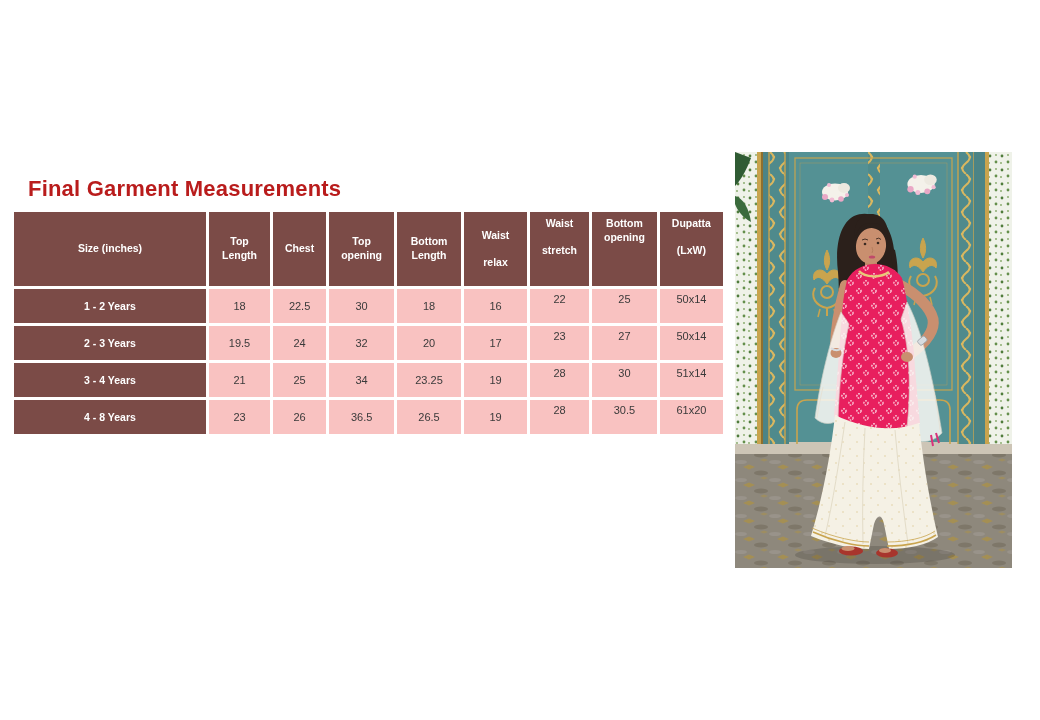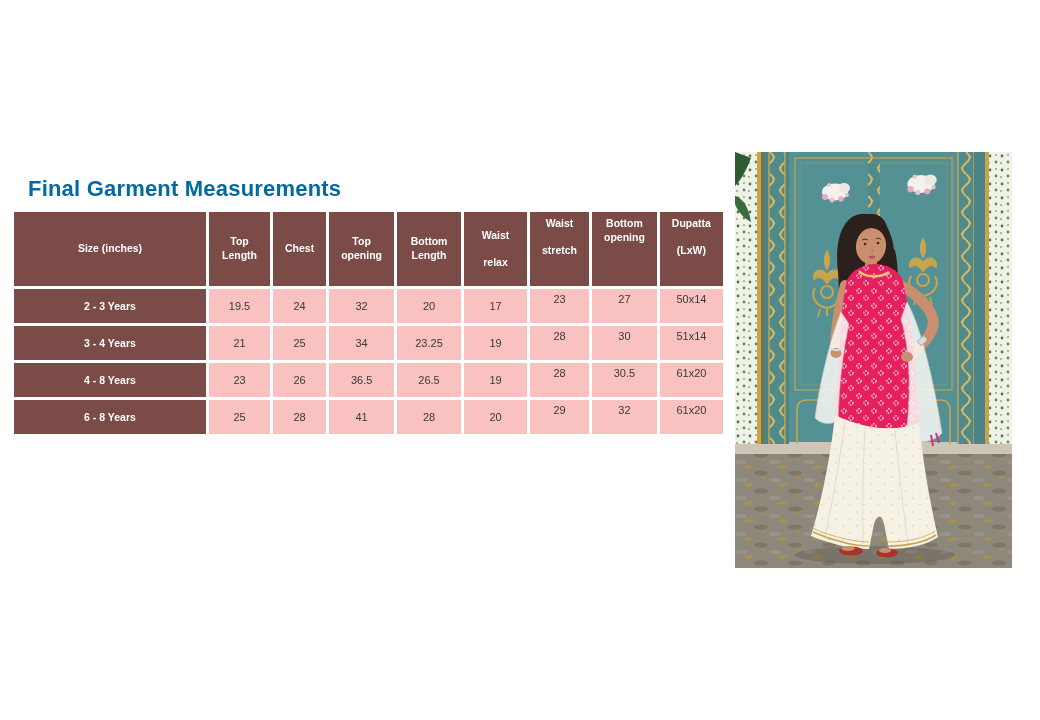--- a/index.html
+++ b/index.html
@@ -13,21 +13,21 @@
     font-family: "Liberation Sans", sans-serif;
   }
   .title {
     position: absolute;
     left: 28px;
     top: 176px;
     margin: 0;
     font-size: 22px;
     font-weight: bold;
     letter-spacing: 0.2px;
-    color: #0369a1;
+    color: #b91c1c;
   }
   table.size-table {
     position: absolute;
     left: 11px;
     top: 209px;
     border-collapse: separate;
     border-spacing: 3px;
     table-layout: fixed;
   }
   .size-table th {
@@ -105,20 +105,31 @@
 stretch</th>
         <th class="vtop">Bottom
 opening</th>
         <th class="vtop">Dupatta
 
 (LxW)</th>
       </tr>
     </thead>
     <tbody>
       <tr>
+        <td class="lbl">1 - 2 Years</td>
+        <td class="val">18</td>
+        <td class="val">22.5</td>
+        <td class="val">30</td>
+        <td class="val">18</td>
+        <td class="val">16</td>
+        <td class="val vtop">22</td>
+        <td class="val vtop">25</td>
+        <td class="val vtop">50x14</td>
+      </tr>
+      <tr>
         <td class="lbl">2 - 3 Years</td>
         <td class="val">19.5</td>
         <td class="val">24</td>
         <td class="val">32</td>
         <td class="val">20</td>
         <td class="val">17</td>
         <td class="val vtop">23</td>
         <td class="val vtop">27</td>
         <td class="val vtop">50x14</td>
       </tr>
@@ -135,31 +146,20 @@
       </tr>
       <tr>
         <td class="lbl">4 - 8 Years</td>
         <td class="val">23</td>
         <td class="val">26</td>
         <td class="val">36.5</td>
         <td class="val">26.5</td>
         <td class="val">19</td>
         <td class="val vtop">28</td>
         <td class="val vtop">30.5</td>
-        <td class="val vtop">61x20</td>
-      </tr>
-      <tr>
-        <td class="lbl">6 - 8 Years</td>
-        <td class="val">25</td>
-        <td class="val">28</td>
-        <td class="val">41</td>
-        <td class="val">28</td>
-        <td class="val">20</td>
-        <td class="val vtop">29</td>
-        <td class="val vtop">32</td>
         <td class="val vtop">61x20</td>
       </tr>
     </tbody>
   </table>
 
   <div class="photo">
     <svg width="277" height="416" viewBox="0 0 277 416" xmlns="http://www.w3.org/2000/svg">
       <defs>
         <pattern id="pGreen" width="12" height="14" patternUnits="userSpaceOnUse">
           <rect width="12" height="14" fill="#EFF2E9"></rect>

